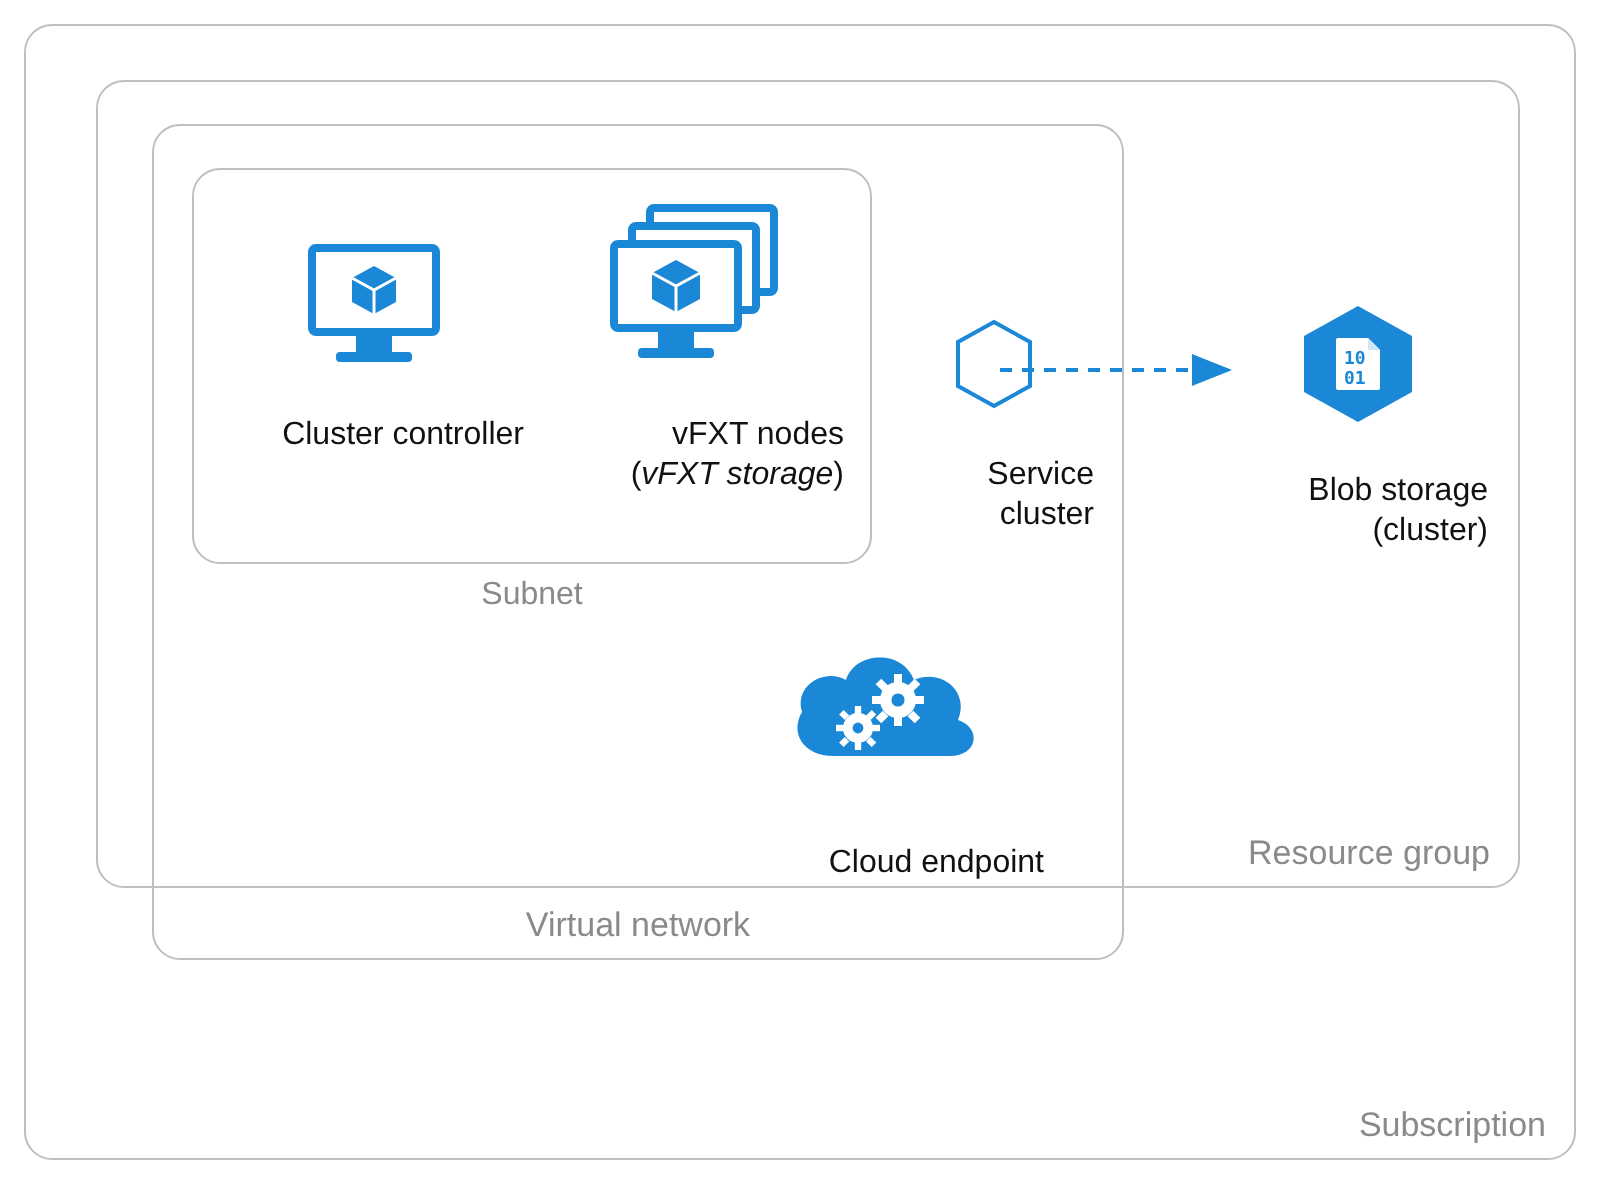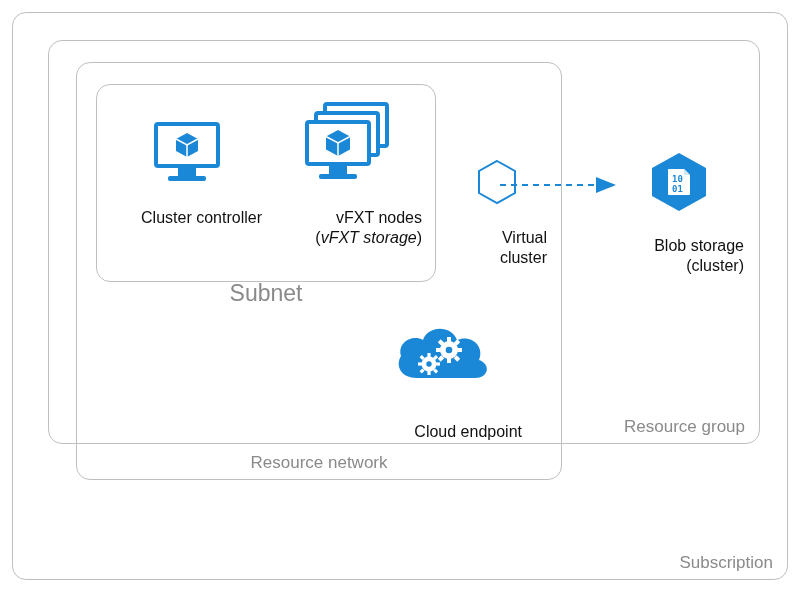--- a/index.html
+++ b/index.html
@@ -23,21 +23,21 @@
     bottom: 6px;
     color: #8a8a8a;
     font-size: 17px;
   }
   .subnet-label {
     position: absolute;
     left: 50%;
     transform: translateX(-50%);
     bottom: -26px;
     color: #8a8a8a;
-    font-size: 23px;
+    font-size: 16px;
   }
   .item {
     position: absolute;
     text-align: right;
     line-height: 1.25;
   }
   .item .caption { margin-top: 22px; color: #111; }
   .item .caption .sub { font-style: italic; }
   svg { display: block; margin: 0 auto; }
   .dashed-arrow {
@@ -49,21 +49,21 @@
 
 <div class="box" style="left:12px; top:12px; width:776px; height:568px;">
   <span class="box-label">Subscription</span>
 </div>
 
 <div class="box" style="left:48px; top:40px; width:712px; height:404px;">
   <span class="box-label">Resource group</span>
 </div>
 
 <div class="box" style="left:76px; top:62px; width:486px; height:418px;">
-  <span class="box-label" style="left:50%; right:auto; transform:translateX(-50%);">Resource network</span>
+  <span class="box-label" style="left:50%; right:auto; transform:translateX(-50%);">Virtual network</span>
 </div>
 
 <div class="box" style="left:96px; top:84px; width:340px; height:198px;">
   <span class="subnet-label">Subnet</span>
 </div>
 
 <div class="item" style="left:112px; top:118px; width:150px;">
   <svg width="74" height="68" viewBox="0 0 74 68">
     <rect x="6" y="6" width="62" height="42" rx="2" fill="none" stroke="#1B88D7" stroke-width="4"></rect>
     <rect x="28" y="50" width="18" height="8" fill="#1B88D7"></rect>
@@ -98,21 +98,21 @@
     <span>vFXT nodes</span><br>
     <span>(</span><span class="sub">vFXT storage</span><span>)</span>
   </div>
 </div>
 
 <div class="item" style="left:447px; top:158px; width:100px;">
   <svg width="44" height="48" viewBox="0 0 44 48">
     <polygon points="22,3 40,13 40,35 22,45 4,35 4,13" fill="#fff" stroke="#1B88D7" stroke-width="2"></polygon>
   </svg>
   <div class="caption">
-    <span>Virtual</span><br>
+    <span>Service</span><br>
     <span>cluster</span>
   </div>
 </div>
 
 <svg class="dashed-arrow" style="left:496px; top:170px;" width="130" height="30" viewBox="0 0 130 30">
   <defs>
     <marker id="arrowhead" markerWidth="10" markerHeight="8" refX="9" refY="4" orient="auto">
       <polygon points="0 0, 10 4, 0 8" fill="#1B88D7"></polygon>
     </marker>
   </defs>

